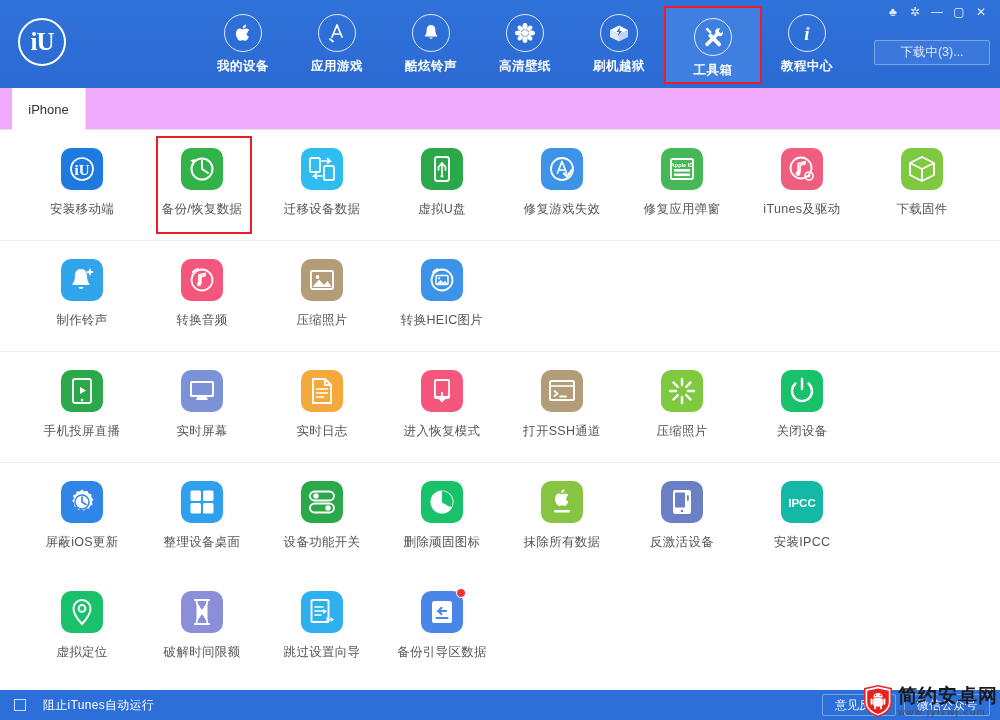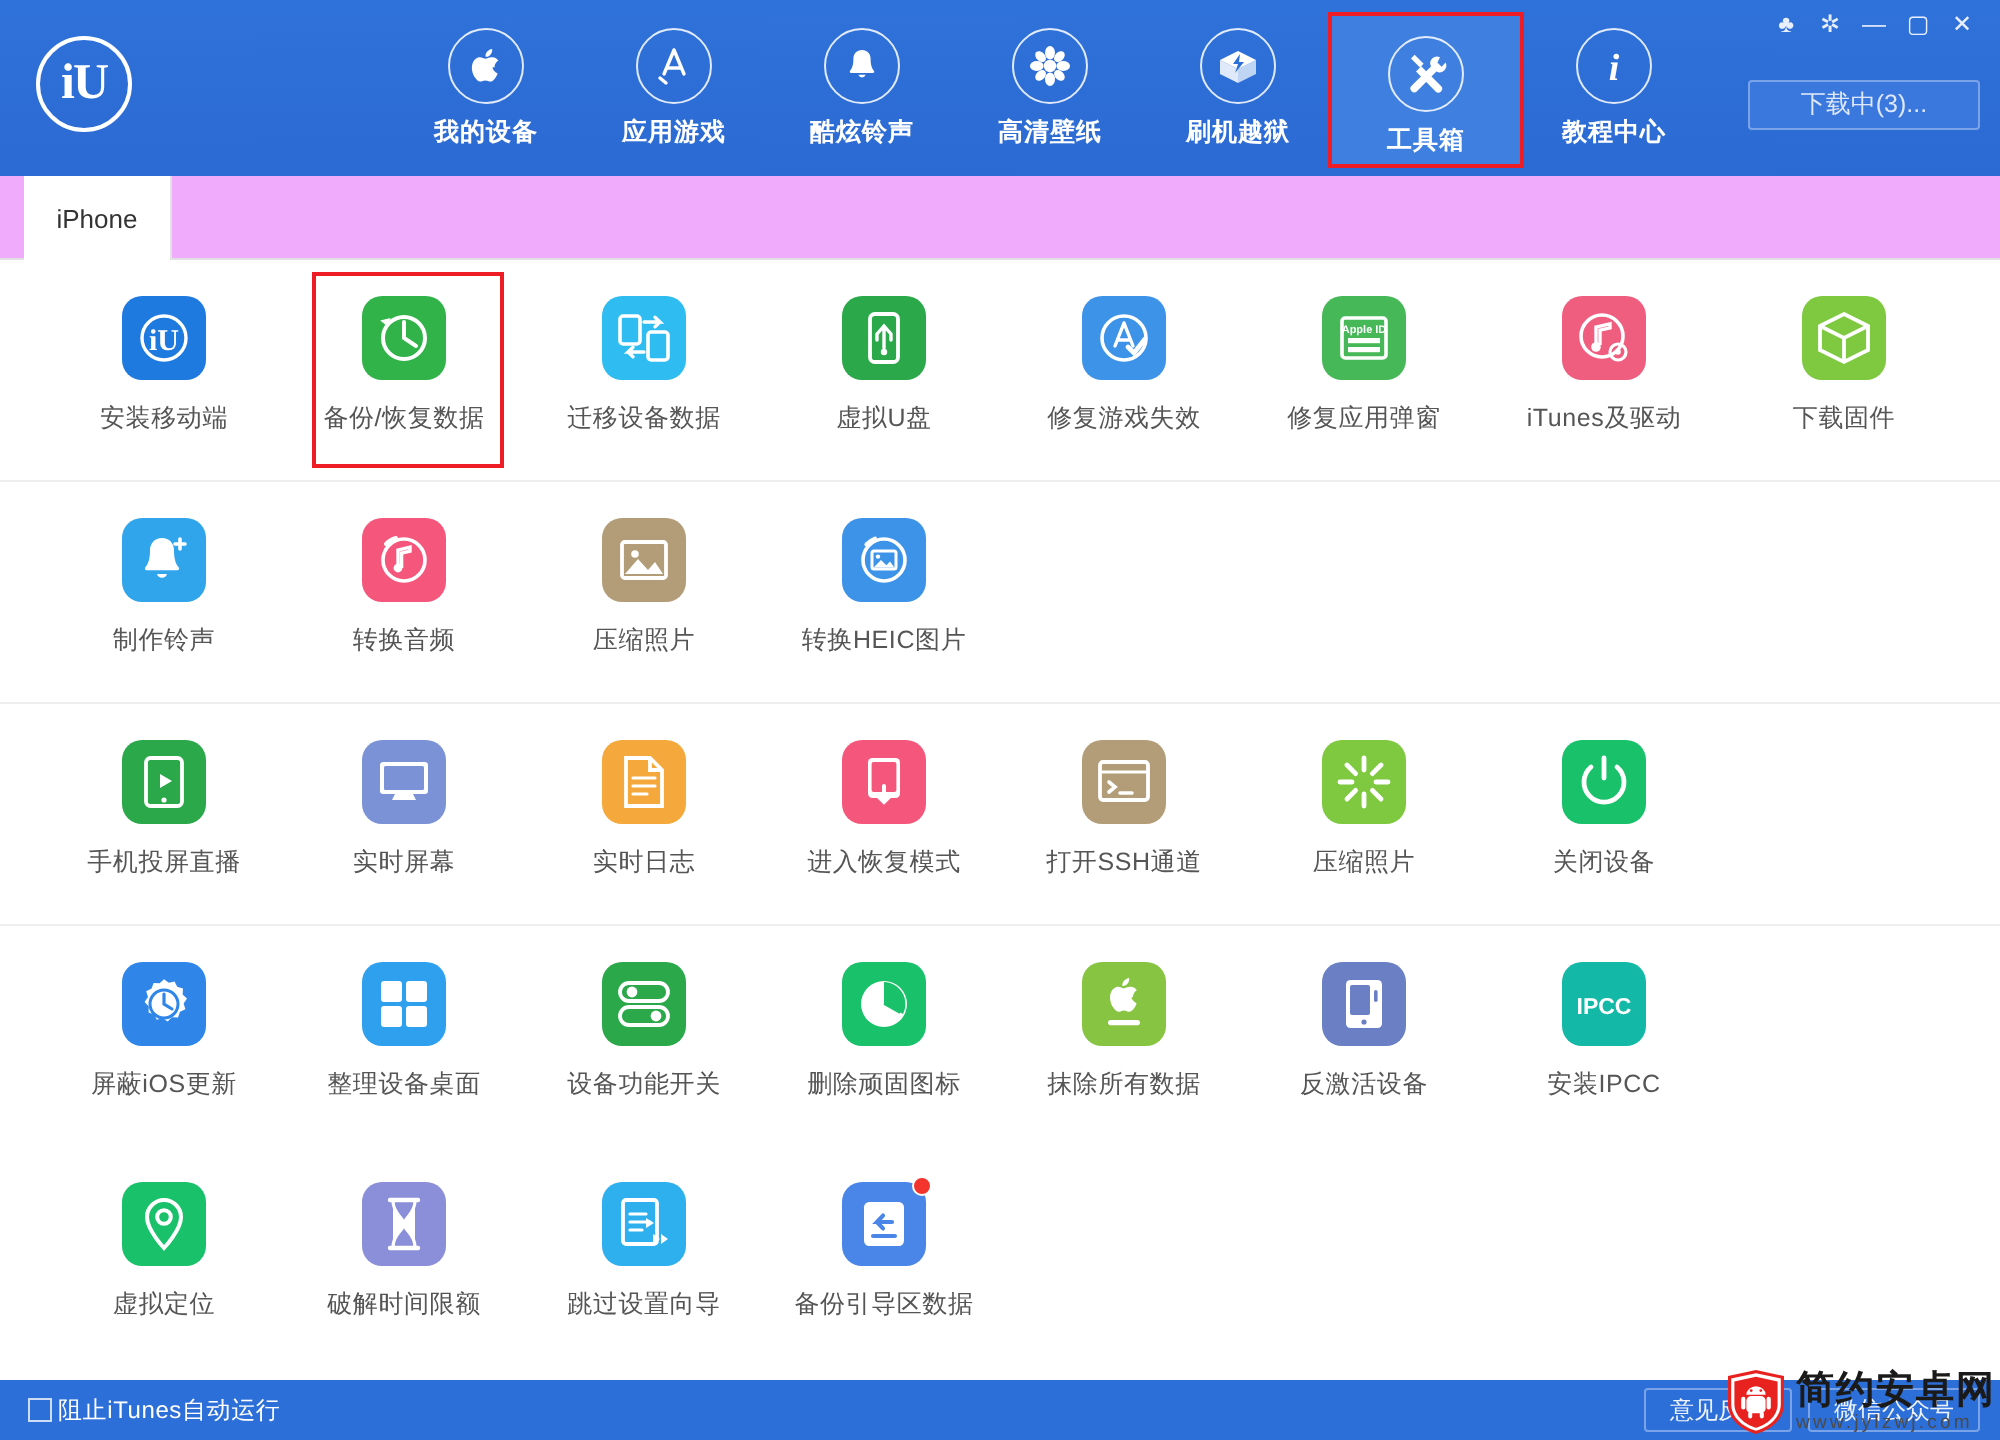--- a/index.html
+++ b/index.html
@@ -132,21 +132,21 @@
   }
 
   
   .footer {
     position: absolute; top: 690px; left: 0;
     width: 1000px; height: 30px;
     background: #2d6fd8;
     display: flex; align-items: center;
   }
   .footer-left {
-    display: flex; align-items: center; gap: 3px;
+    display: flex; align-items: center; gap: 17px;
     margin-left: 14px;
   }
   .fchk {
     width: 12px; height: 12px;
     border: 1px solid #cddcf7; background: transparent;
     cursor: pointer;
   }
   .footer-left-label { color: #fff; font-size: 12px; letter-spacing: 0.3px; }
   .footer-right {
     position: absolute; right: 10px; top: 4px;

